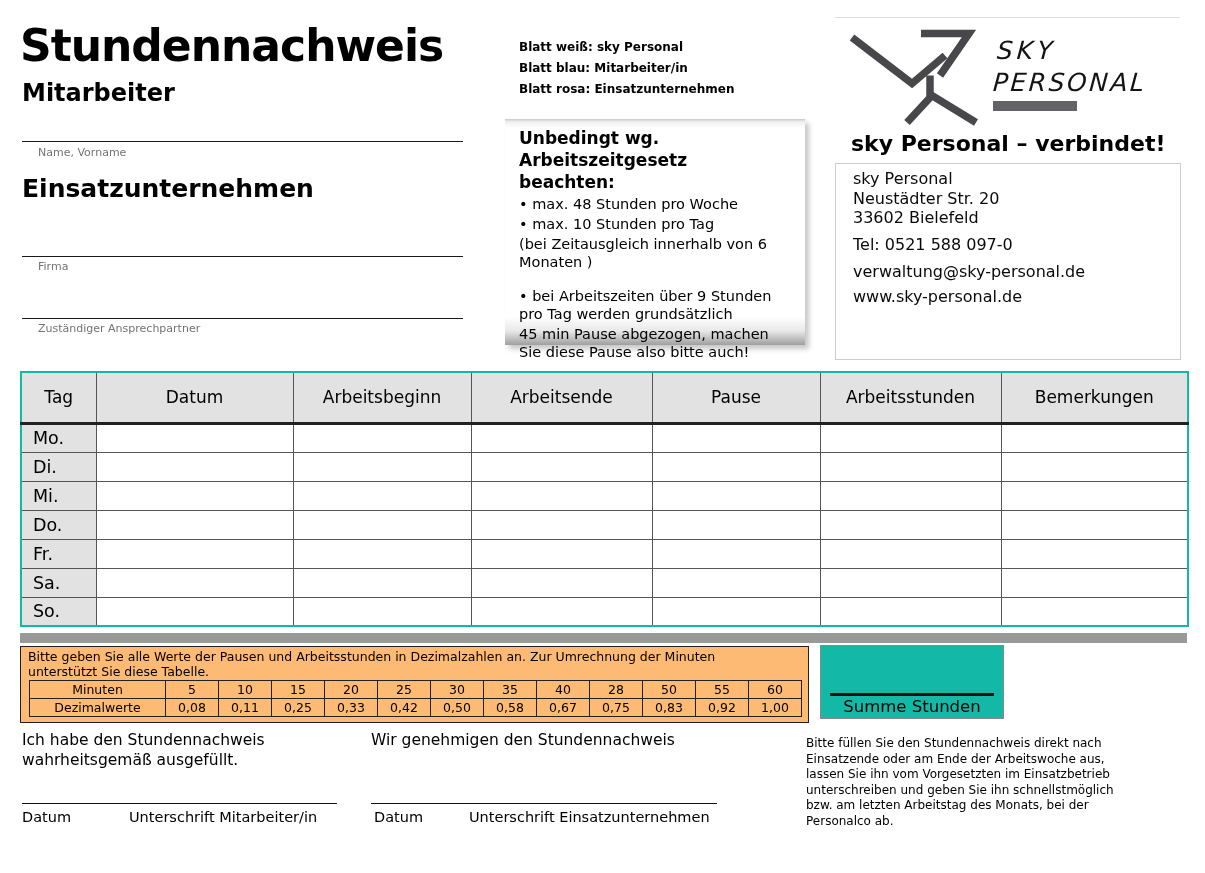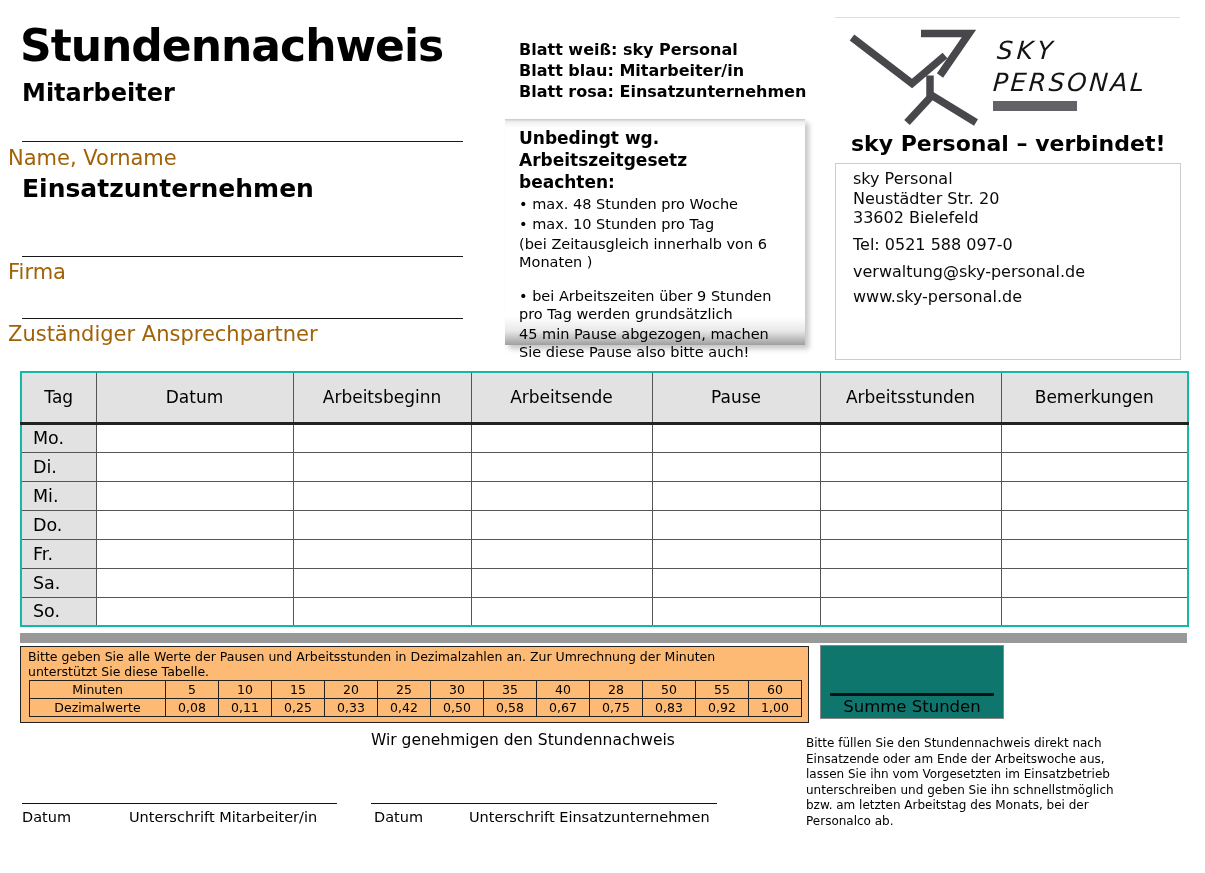--- a/index.html
+++ b/index.html
@@ -7,25 +7,25 @@
   .page {
     position:relative; width:1205px; height:873px; background:#ffffff;
     font-family:"DejaVu Sans", sans-serif; color:#000; overflow:hidden;
   }
   .abs { position:absolute; }
 
   
   .doc-title { left:20px; top:20px; font-size:44px; font-weight:bold; letter-spacing:-1px; }
   .doc-subtitle { left:22px; top:79px; font-size:24px; font-weight:bold; }
   .fline { left:22px; width:441px; border-top:1.5px solid #1a1a1a; height:0; }
-  .field-label { left:8px; font-size:21px; color:#a16207; }
+  .field-label { left:38px; font-size:11px; color:#737373; }
   .einsatz-heading { left:22px; top:174px; font-size:25px; font-weight:bold; }
 
   
-  .copy-line { left:519px; font-size:16px; font-weight:bold; }
+  .copy-line { left:519px; font-size:12px; font-weight:bold; }
 
   
   .notice-box {
     left:505px; top:119px; width:300px; height:226px;
     background:linear-gradient(180deg,#c9c9c9 0,#f0f0f0 3px,#ffffff 9px,#ffffff 198px,#e8e8e8 212px,#9f9f9f 226px);
     box-shadow:4px 4px 5px rgba(0,0,0,0.22);
   }
   .notice-inner { position:absolute; left:14px; top:8px; width:268px; }
   .notice-head { font-size:17px; font-weight:bold; line-height:22px; }
   .notice-body { font-size:14.5px; line-height:18px; margin-top:2px; width:265px; }
@@ -58,21 +58,21 @@
   .gray-bar { left:20px; top:633px; width:1167px; height:10px; background:#999; }
 
   
   .conv-box { left:20px; top:646px; width:789px; height:77px; border:1.5px solid #222; background:#fdba74; }
   .conv-note { position:absolute; left:7px; top:3px; width:760px; font-size:12.5px; line-height:14.5px; }
   table.conv { position:absolute; left:8px; top:33px; border-collapse:collapse; table-layout:fixed; width:772px; }
   table.conv td { border:1px solid #222; height:18px; font-size:12.5px; text-align:center; }
   table.conv td.lab { font-size:12.5px; }
 
   
-  .summe-box { left:820px; top:645px; width:184px; height:74px; border:1px solid #888; background:#0f766e; }
+  .summe-box { left:820px; top:645px; width:184px; height:74px; border:1px solid #888; background:#14b8a6; }
   .summe-line { position:absolute; left:9px; right:9px; bottom:22px; height:3px; background:#111; }
   .summe-label { position:absolute; left:0; right:0; bottom:2px; text-align:center; font-size:16.5px; }
 
   
   .statement { font-size:15.5px; line-height:20px; }
   .emp-statement { left:22px; top:730px; width:300px; }
   .comp-statement { left:371px; top:730px; width:340px; }
   .sig-line { border-top:1.5px solid #111; height:0; }
   .sig-label { font-size:14.5px; }
   .footer-note { left:806px; top:736px; width:337px; font-size:12px; line-height:15.5px; }
@@ -281,20 +281,21 @@
       </tr>
     </tbody>
       </table>
   </div>
 
   <div class="abs summe-box">
     <div class="summe-line"></div>
     <div class="summe-label">Summe Stunden</div>
   </div>
 
+  <div class="abs statement emp-statement">Ich habe den Stundennachweis wahrheitsgemäß ausgefüllt.</div>
   <div class="abs statement comp-statement">Wir genehmigen den Stundennachweis</div>
 
   <div class="abs sig-line" style="left:22px; top:803px; width:315px;"></div>
   <div class="abs sig-label" style="left:22px; top:809px;">Datum</div>
   <div class="abs sig-label" style="left:129px; top:809px;">Unterschrift Mitarbeiter/in</div>
 
   <div class="abs sig-line" style="left:371px; top:803px; width:346px;"></div>
   <div class="abs sig-label" style="left:374px; top:809px;">Datum</div>
   <div class="abs sig-label" style="left:469px; top:809px;">Unterschrift Einsatzunternehmen</div>
 

